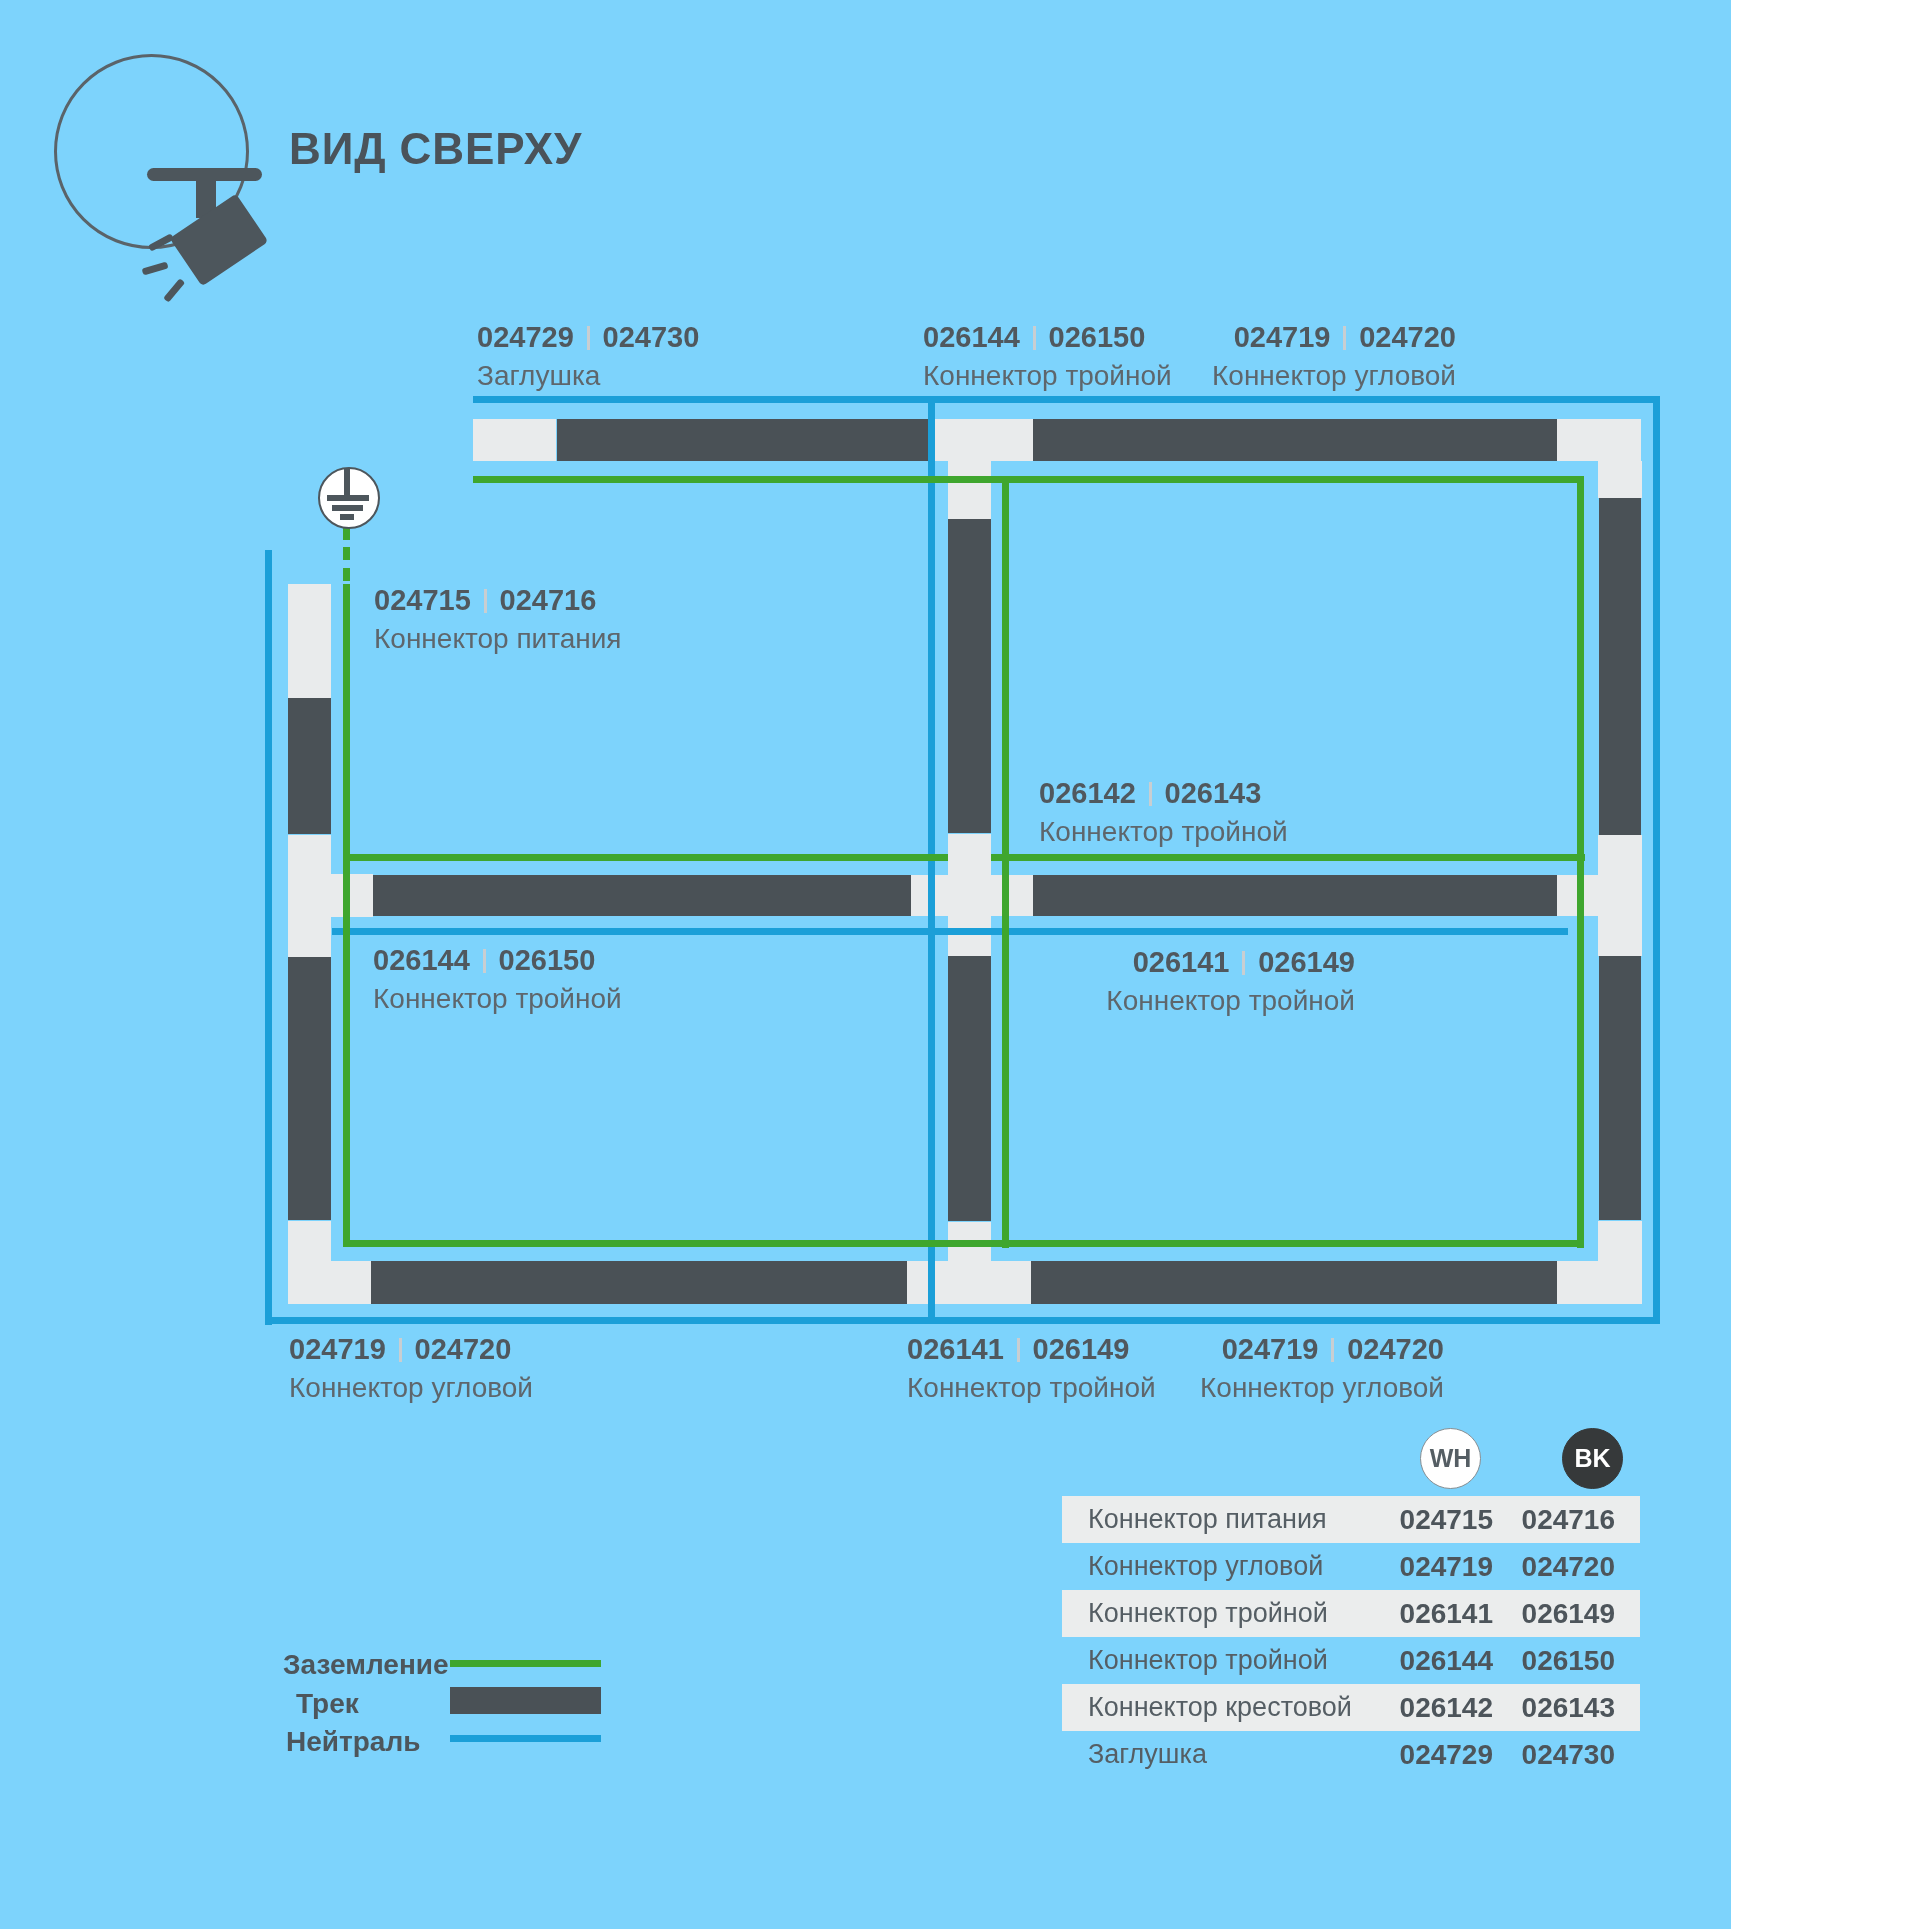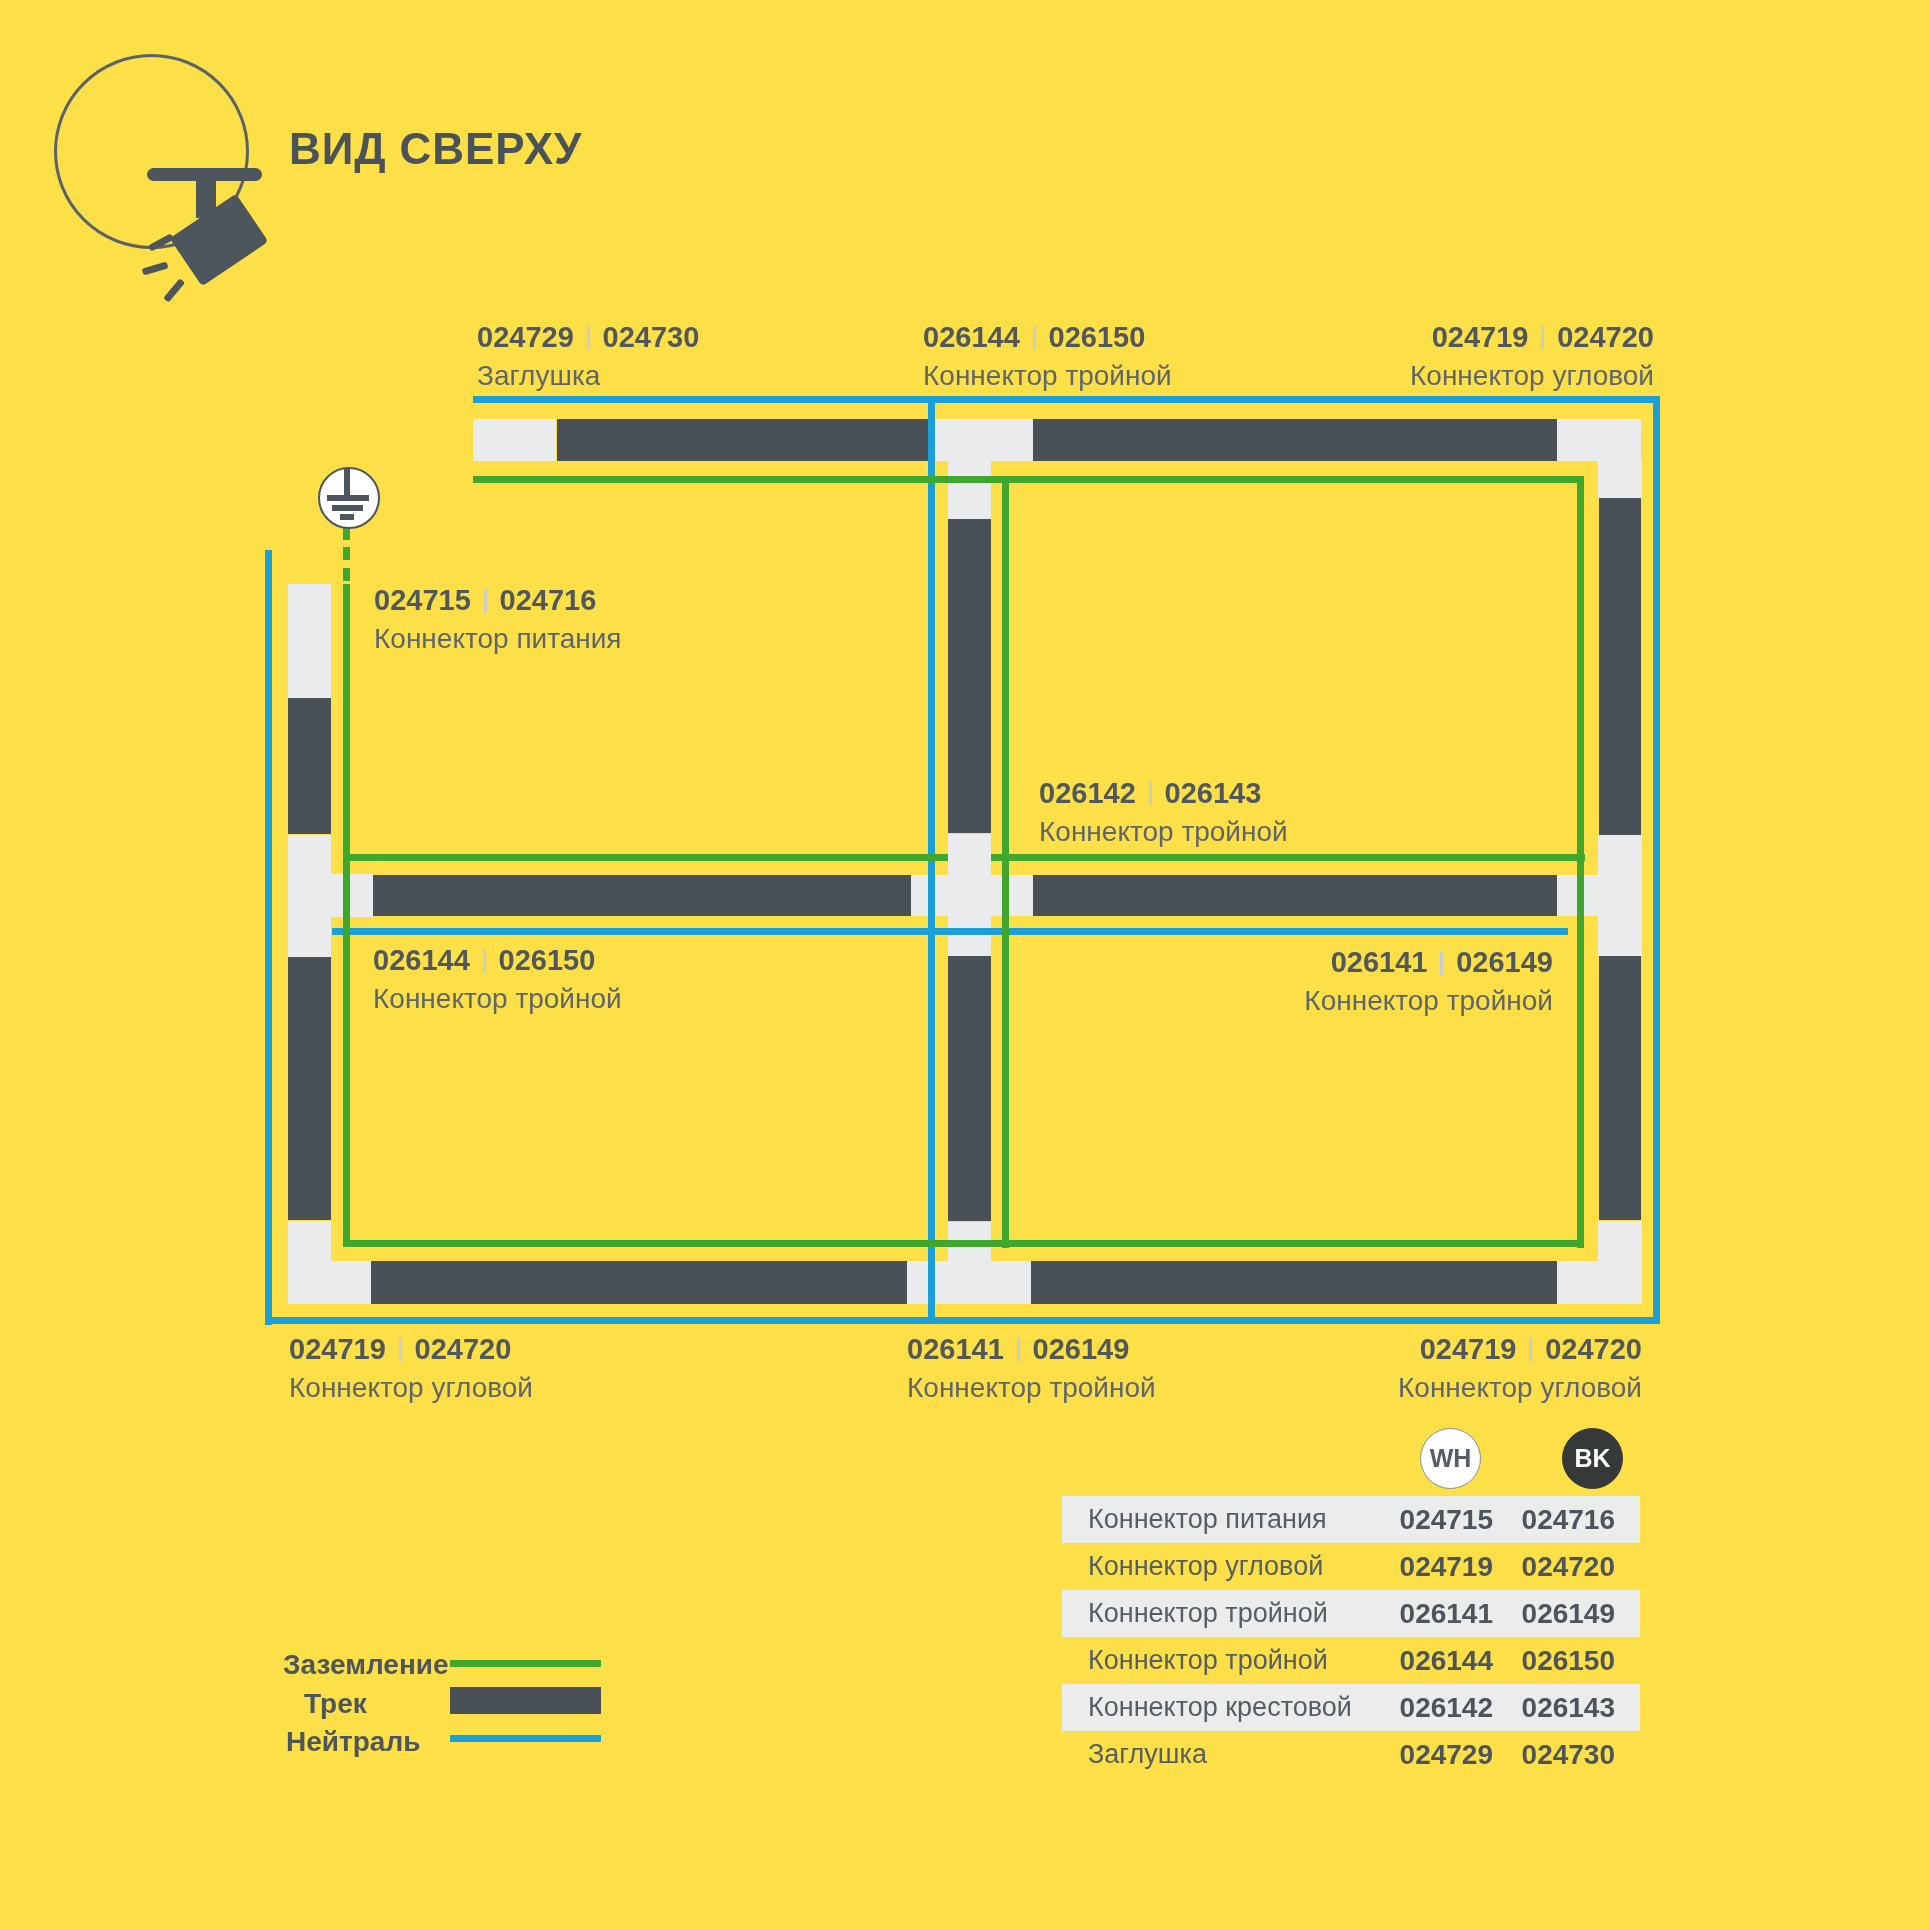--- a/index.html
+++ b/index.html
@@ -1,16 +1,16 @@
 <!DOCTYPE html>
 <html style="font-size:15px"><head>
 <meta charset="utf-8">
 <style>
   html,body{margin:0;padding:0;background:#ffffff;}
-  .canvas{position:relative;width:1929px;height:1929px;background:#fde047;overflow:hidden;
+  .canvas{position:relative;width:1731px;height:1929px;background:#7dd3fc;overflow:hidden;
           font-family:"Liberation Sans","DejaVu Sans",sans-serif;}
   .abs{position:absolute;}
   
   .hdr-circle{left:54px;top:54px;width:189px;height:189px;border:3.7px solid #5a6369;border-radius:50%;}
   .glyph{background:#4d565c;}
   .g-bar{left:90px;top:111px;width:115px;height:13px;border-radius:6.5px;}
   .g-stem{left:139px;top:122px;width:20.4px;height:39px;}
   .g-head{left:122px;top:154px;width:80px;height:58px;border-radius:4.6px;transform:rotate(-34deg);}
   .g-ray{width:26px;height:6.5px;border-radius:2.8px;}
   .g-ray1{left:91px;top:182px;transform:rotate(-28deg);}
@@ -194,21 +194,21 @@
     <div class="codes">
         <span>024719</span>
         <span class="pipe"></span>
         <span>024720</span>
       </div>
     <div class="cap">Коннектор угловой</div>
   </div>
 
   <div class="abs leg-label" style="left:283px;top:1649px">Заземление</div>
   <div class="abs gr" style="left:450px;top:1660px;width:151px;height:6.5px"></div>
-  <div class="abs leg-label" style="left:304px;top:1688px">Трек</div>
+  <div class="abs leg-label" style="left:296px;top:1688px">Трек</div>
   <div class="abs trk" style="left:450px;top:1687px;width:151px;height:27px"></div>
   <div class="abs leg-label" style="left:286px;top:1726px">Нейтраль</div>
   <div class="abs bl" style="left:450px;top:1735px;width:151px;height:6.5px"></div>
 
   <div class="abs tbl">
     <div class="circ wh">WH</div>
     <div class="circ bk">BK</div>
     <div class="rows">
       <div class="trow shaded">
         <span class="nm">Коннектор питания</span>

